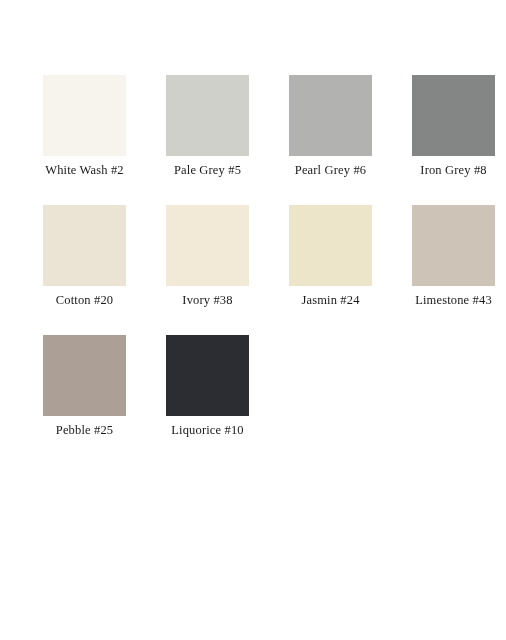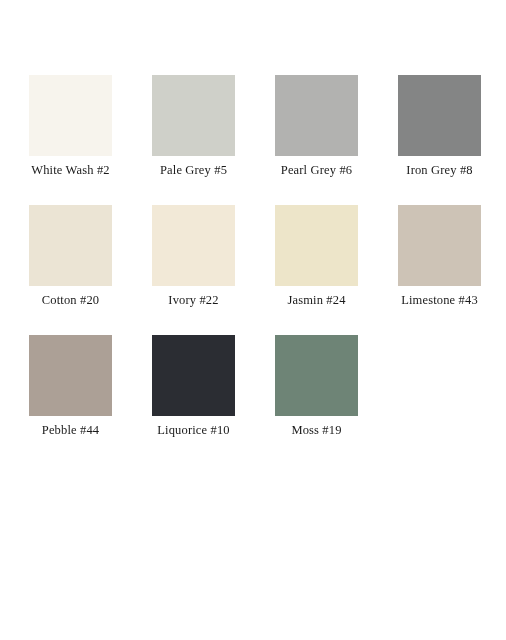--- a/index.html
+++ b/index.html
@@ -14,21 +14,21 @@
     font-family: "Liberation Serif", "DejaVu Serif", serif;
     overflow: hidden;
   }
 
   #palette-sheet {
     position: relative;
     width: 506px;
     height: 640px;
     background: #ffffff;
     box-sizing: border-box;
-    padding: 75px 0 0 2px;
+    padding: 75px 0 0 16px;
   }
 
   .swatch-grid {
     display: grid;
     grid-template-columns: repeat(4, 123px);
     grid-auto-rows: 130px;
     margin-left: 27px;
     width: 492px;
   }
 
@@ -78,36 +78,32 @@
       <div class="swatch-cell">
         <div class="swatch-chip" style="background-color: rgb(132, 133, 133);"></div>
         <div class="swatch-label">Iron Grey #8</div>
       </div>
       <div class="swatch-cell">
         <div class="swatch-chip" style="background-color: rgb(235, 228, 212);"></div>
         <div class="swatch-label">Cotton #20</div>
       </div>
       <div class="swatch-cell">
         <div class="swatch-chip" style="background-color: rgb(242, 233, 215);"></div>
-        <div class="swatch-label">Ivory #22</div>
+        <div class="swatch-label">Ivory #38</div>
       </div>
       <div class="swatch-cell">
         <div class="swatch-chip" style="background-color: rgb(237, 229, 201);"></div>
         <div class="swatch-label">Jasmin #24</div>
       </div>
       <div class="swatch-cell">
         <div class="swatch-chip" style="background-color: rgb(205, 195, 182);"></div>
         <div class="swatch-label">Limestone #43</div>
       </div>
       <div class="swatch-cell">
         <div class="swatch-chip" style="background-color: rgb(172, 160, 150);"></div>
-        <div class="swatch-label">Pebble #44</div>
+        <div class="swatch-label">Pebble #25</div>
       </div>
       <div class="swatch-cell">
         <div class="swatch-chip" style="background-color: rgb(43, 45, 51);"></div>
         <div class="swatch-label">Liquorice #10</div>
       </div>
-      <div class="swatch-cell">
-        <div class="swatch-chip" style="background-color: rgb(110, 132, 118);"></div>
-        <div class="swatch-label">Moss #19</div>
-      </div>
     </div>
 </div>
 
 </body></html>

